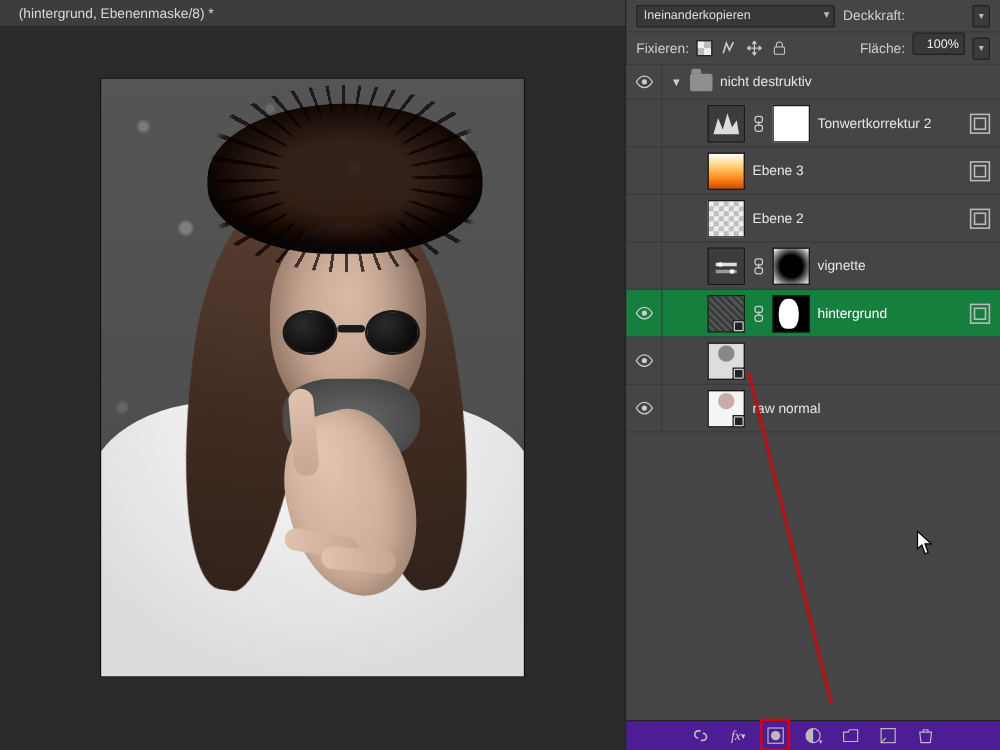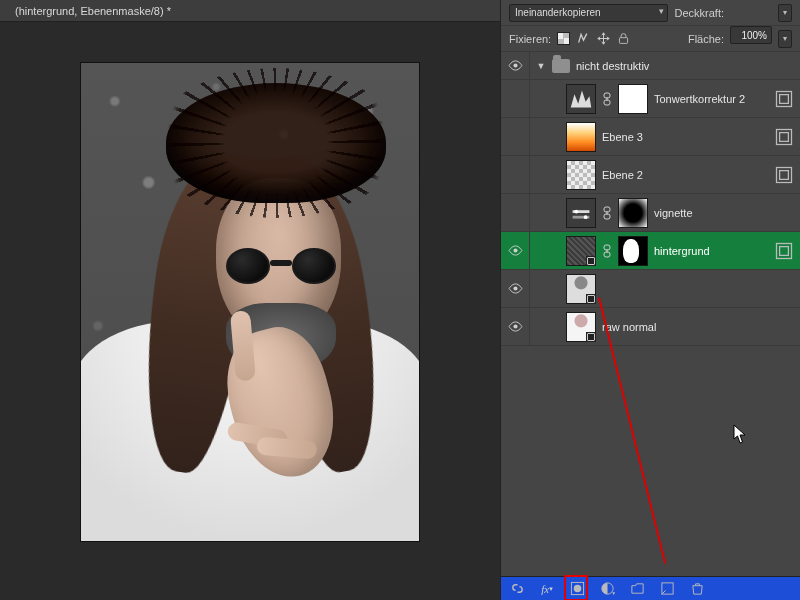--- a/index.html
+++ b/index.html
@@ -147,22 +147,22 @@
       radial-gradient(circle at 50% 28%, #888 0 6px, transparent 7px),
       linear-gradient(#ddd 55%,#ddd),
       #555;
     filter: grayscale(1);
   }
   .texture-thumb { background: repeating-linear-gradient(45deg,#3b3b3b 0 2px,#555 2px 4px); }
   .so-badge { position:absolute; bottom:-1px; right:-1px; width:10px;height:10px;background:#222;display:flex;align-items:center;justify-content:center;}
   .so-badge::after{content:"";width:6px;height:6px;border:1px solid #ccc;border-radius:1px;}
 
   .panel-footer {
-    height: 24px; background:#1d4ed8; border-top:1px solid #222;
-    display:flex; align-items:center; justify-content:flex-start; gap:14px; padding:0 8px;
+    height: 24px; background:#4c1d95; border-top:1px solid #222;
+    display:flex; align-items:center; justify-content:center; gap:14px; padding:0 8px;
     color:#b8b8b8;
   }
   .ficon { width:16px;height:16px; display:flex;align-items:center;justify-content:center; position:relative;}
   .ficon svg{width:15px;height:15px;}
   .highlight-box { position:absolute; border:2px solid #e40000; pointer-events:none; }
 
   .cursor-arrow {
     position:absolute; width:14px; height:20px; pointer-events:none;
   }
   .cursor-arrow svg{width:14px;height:20px;}

